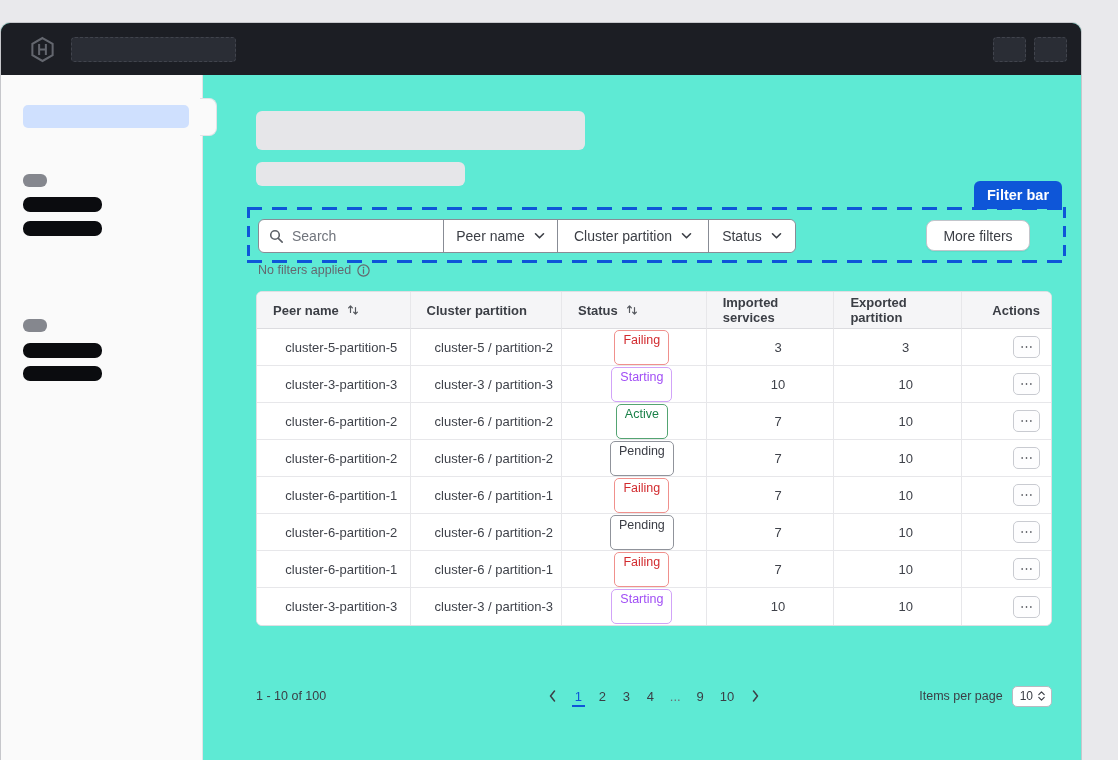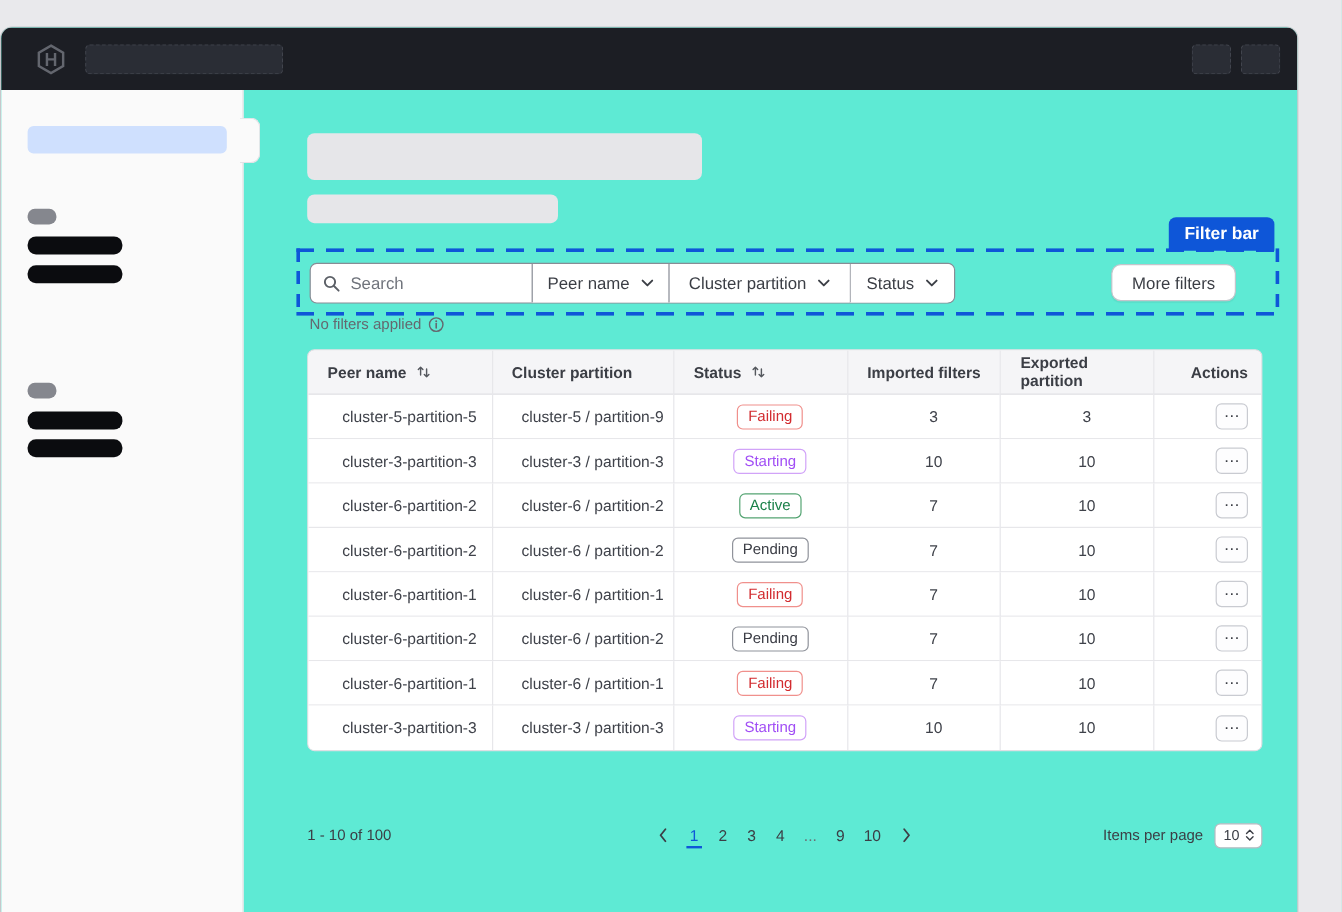--- a/index.html
+++ b/index.html
@@ -67,21 +67,21 @@
   .tablewrap { position:absolute; left:255px; top:268px; width:796px;
                border:1px solid #dfdfe3; border-radius:6px; overflow:hidden; background:#fff; }
   table { width:100%; border-collapse:separate; border-spacing:0; font-size:13px; color:#3f424a; }
   thead th { background:#f5f5f7; font-weight:bold; text-align:left; height:37px; padding:0 0 0 16px;
              border-bottom:1px solid #dcdce0; font-size:13px; color:#3b3e45; cursor:pointer; }
   th:not(:first-child), td:not(:first-child) { border-left:1px solid #e7e7ea; }
   td { height:37px; padding:0 0 0 16px; border-bottom:1px solid #e7e7ea; background:#fff;text-align:center; }
   tbody tr:last-child td { border-bottom:none; }
   .th-actions, .td-actions { text-align:right; padding-right:11px; }
   .th-sort { display:inline-flex; align-items:center; gap:8px; }
-  .badge { display:inline-block; padding:2px 8px 3px; border:1px solid; border-radius:5px;
+  .badge { display:inline-block; padding:2px 8px 17px; border:1px solid; border-radius:5px;
            font-size:12.5px; background:#fff; }
   .kebab { width:27px; height:22px; border:1px solid #c9cbd1; border-radius:5px; background:#fdfdfe;
            font-size:13px; color:#3b3e45; line-height:18px; cursor:pointer; padding:0; font-family:inherit; }
 
   
   .pagebar { position:absolute; left:255px; top:659px; width:796px; height:28px; display:flex; align-items:center; }
   .range { flex:1; font-size:12.5px; color:#3b3e45; }
   .pager { display:flex; align-items:center; justify-content:center; gap:11px; }
   .page { min-width:13px; text-align:center; font-size:13px; color:#3b3e45; cursor:pointer; padding:3px 2px; }
   .page.active { color:var(--accent,#0e56d8); border-bottom:2px solid var(--accent,#0e56d8); padding-bottom:1px; }
@@ -213,34 +213,34 @@
               <span>Status</span>
               <span style="display:flex">
                 <svg width="12" height="12" viewBox="0 0 12 12" fill="none" stroke="#55585e" stroke-width="1.2" stroke-linecap="round" stroke-linejoin="round">
                   <path d="M3.5 8.5V2M1.6 3.9 3.5 2l1.9 1.9"></path>
                     <path d="M8.5 3.5V10M6.6 8.1 8.5 10l1.9-1.9"></path>
                 </svg>
               </span>
             </span>
           </th>
           <th>
-            <span>Imported filters</span>
+            <span>Imported services</span>
           </th>
           <th>
             <span>Exported partition</span>
           </th>
           <th class="th-actions">
             <span>Actions</span>
           </th>
         </tr>
       </thead>
       <tbody>
           <tr>
             <td>cluster-5-partition-5</td>
-            <td>cluster-5 / partition-9</td>
+            <td>cluster-5 / partition-2</td>
             <td><span class="badge" style="color: rgb(210, 43, 47); border-color: rgb(240, 144, 140);">Failing</span></td>
             <td>3</td>
             <td>3</td>
             <td class="td-actions"><button class="kebab">⋯</button></td>
           </tr>
           <tr>
             <td>cluster-3-partition-3</td>
             <td>cluster-3 / partition-3</td>
             <td><span class="badge" style="color: rgb(161, 78, 245); border-color: rgb(209, 163, 248);">Starting</span></td>
             <td>10</td>

